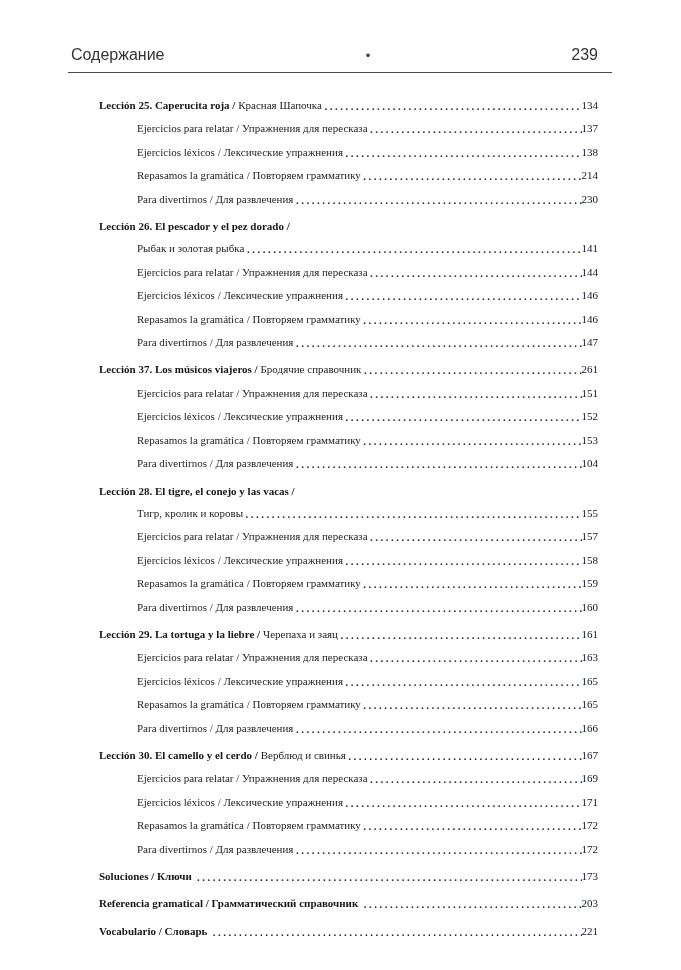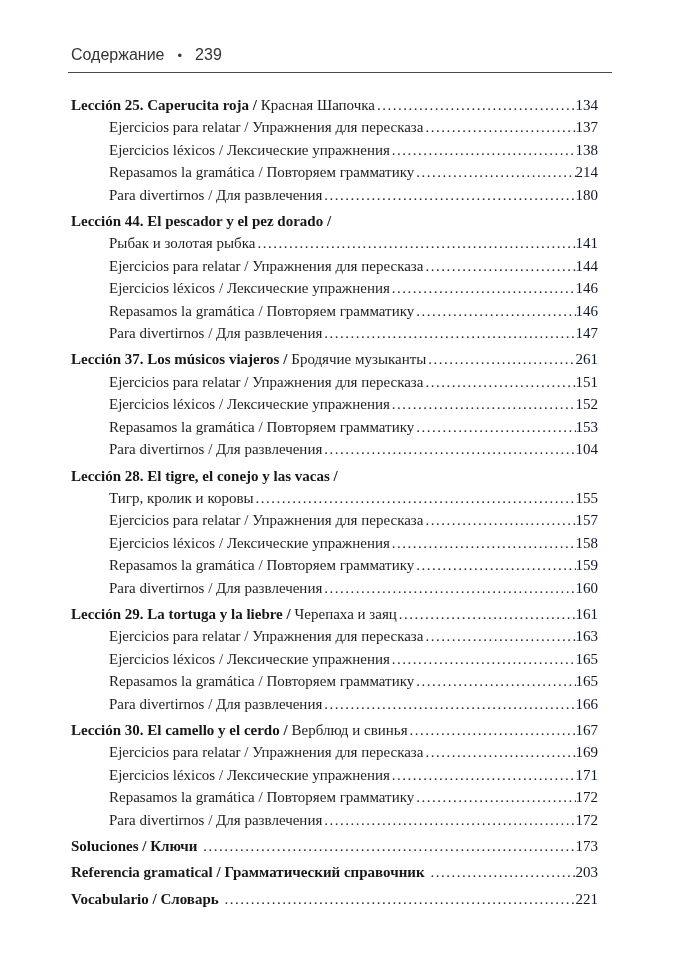--- a/index.html
+++ b/index.html
@@ -10,21 +10,21 @@
     color: #1e1e1e;
     overflow: hidden;
   }
   .sheet {
     box-sizing: border-box;
     width: 681px; height: 970px;
     padding: 45px 83px 0 71px;
   }
   .header {
     display: flex;
-    justify-content: flex-start;
+    justify-content: space-between;
     align-items: baseline;
     font-family: "Liberation Sans", sans-serif;
     font-size: 16px;
     line-height: 20px;
     color: #333333;
   }
   .header .bullet {
     font-size: 13px;
     margin: 0 13px;
     color: #3a3a3a;
@@ -32,23 +32,24 @@
   .rule {
     border-bottom: 1.4px solid #4a4a4a;
     margin-top: 6px;
     margin-left: -3px;
     margin-right: -14px;
   }
   .toc { margin-top: 21px; }
   .row {
     display: flex;
     align-items: flex-start;
-    font-size: 15px;
+    font-size: 11px;
     line-height: 22.4px;
     white-space: nowrap;
+    margin-left: 28px;
   }
   .row.sub { padding-left: 38px; }
   .row.title, .row.footer { margin-top: 4px; }
   .row.title:first-child { margin-top: 0; }
   .row .bold { font-weight: bold; color: #171717; margin-right: 0.26em; }
   .row .txt { }
   .row .dots {
     flex: 1 1 auto;
     min-width: 6px;
     overflow: hidden;
@@ -95,24 +96,24 @@
       <div class="row sub">
 
     <span class="txt">Repasamos la gramática / Повторяем грамматику</span>
     <span class="dots"></span>
     <span class="pnum">214</span>
   </div>
       <div class="row sub">
 
     <span class="txt">Para divertirnos / Для развлечения</span>
     <span class="dots"></span>
-    <span class="pnum">180</span>
-  </div>
-      <div class="row title">
-    <span class="bold">Lección 44. El pescador y el pez dorado /</span>
+    <span class="pnum">230</span>
+  </div>
+      <div class="row title">
+    <span class="bold">Lección 26. El pescador y el pez dorado /</span>
 
   </div>
       <div class="row sub">
 
     <span class="txt">Рыбак и золотая рыбка</span>
     <span class="dots"></span>
     <span class="pnum">141</span>
   </div>
       <div class="row sub">
 
@@ -133,21 +134,21 @@
     <span class="pnum">146</span>
   </div>
       <div class="row sub">
 
     <span class="txt">Para divertirnos / Для развлечения</span>
     <span class="dots"></span>
     <span class="pnum">147</span>
   </div>
       <div class="row title">
     <span class="bold">Lección 37. Los músicos viajeros /</span>
-    <span class="txt">Бродячие музыканты</span>
+    <span class="txt">Бродячие справочник</span>
     <span class="dots"></span>
     <span class="pnum">261</span>
   </div>
       <div class="row sub">
 
     <span class="txt">Ejercicios para relatar / Упражнения для пересказа</span>
     <span class="dots"></span>
     <span class="pnum">151</span>
   </div>
       <div class="row sub">

